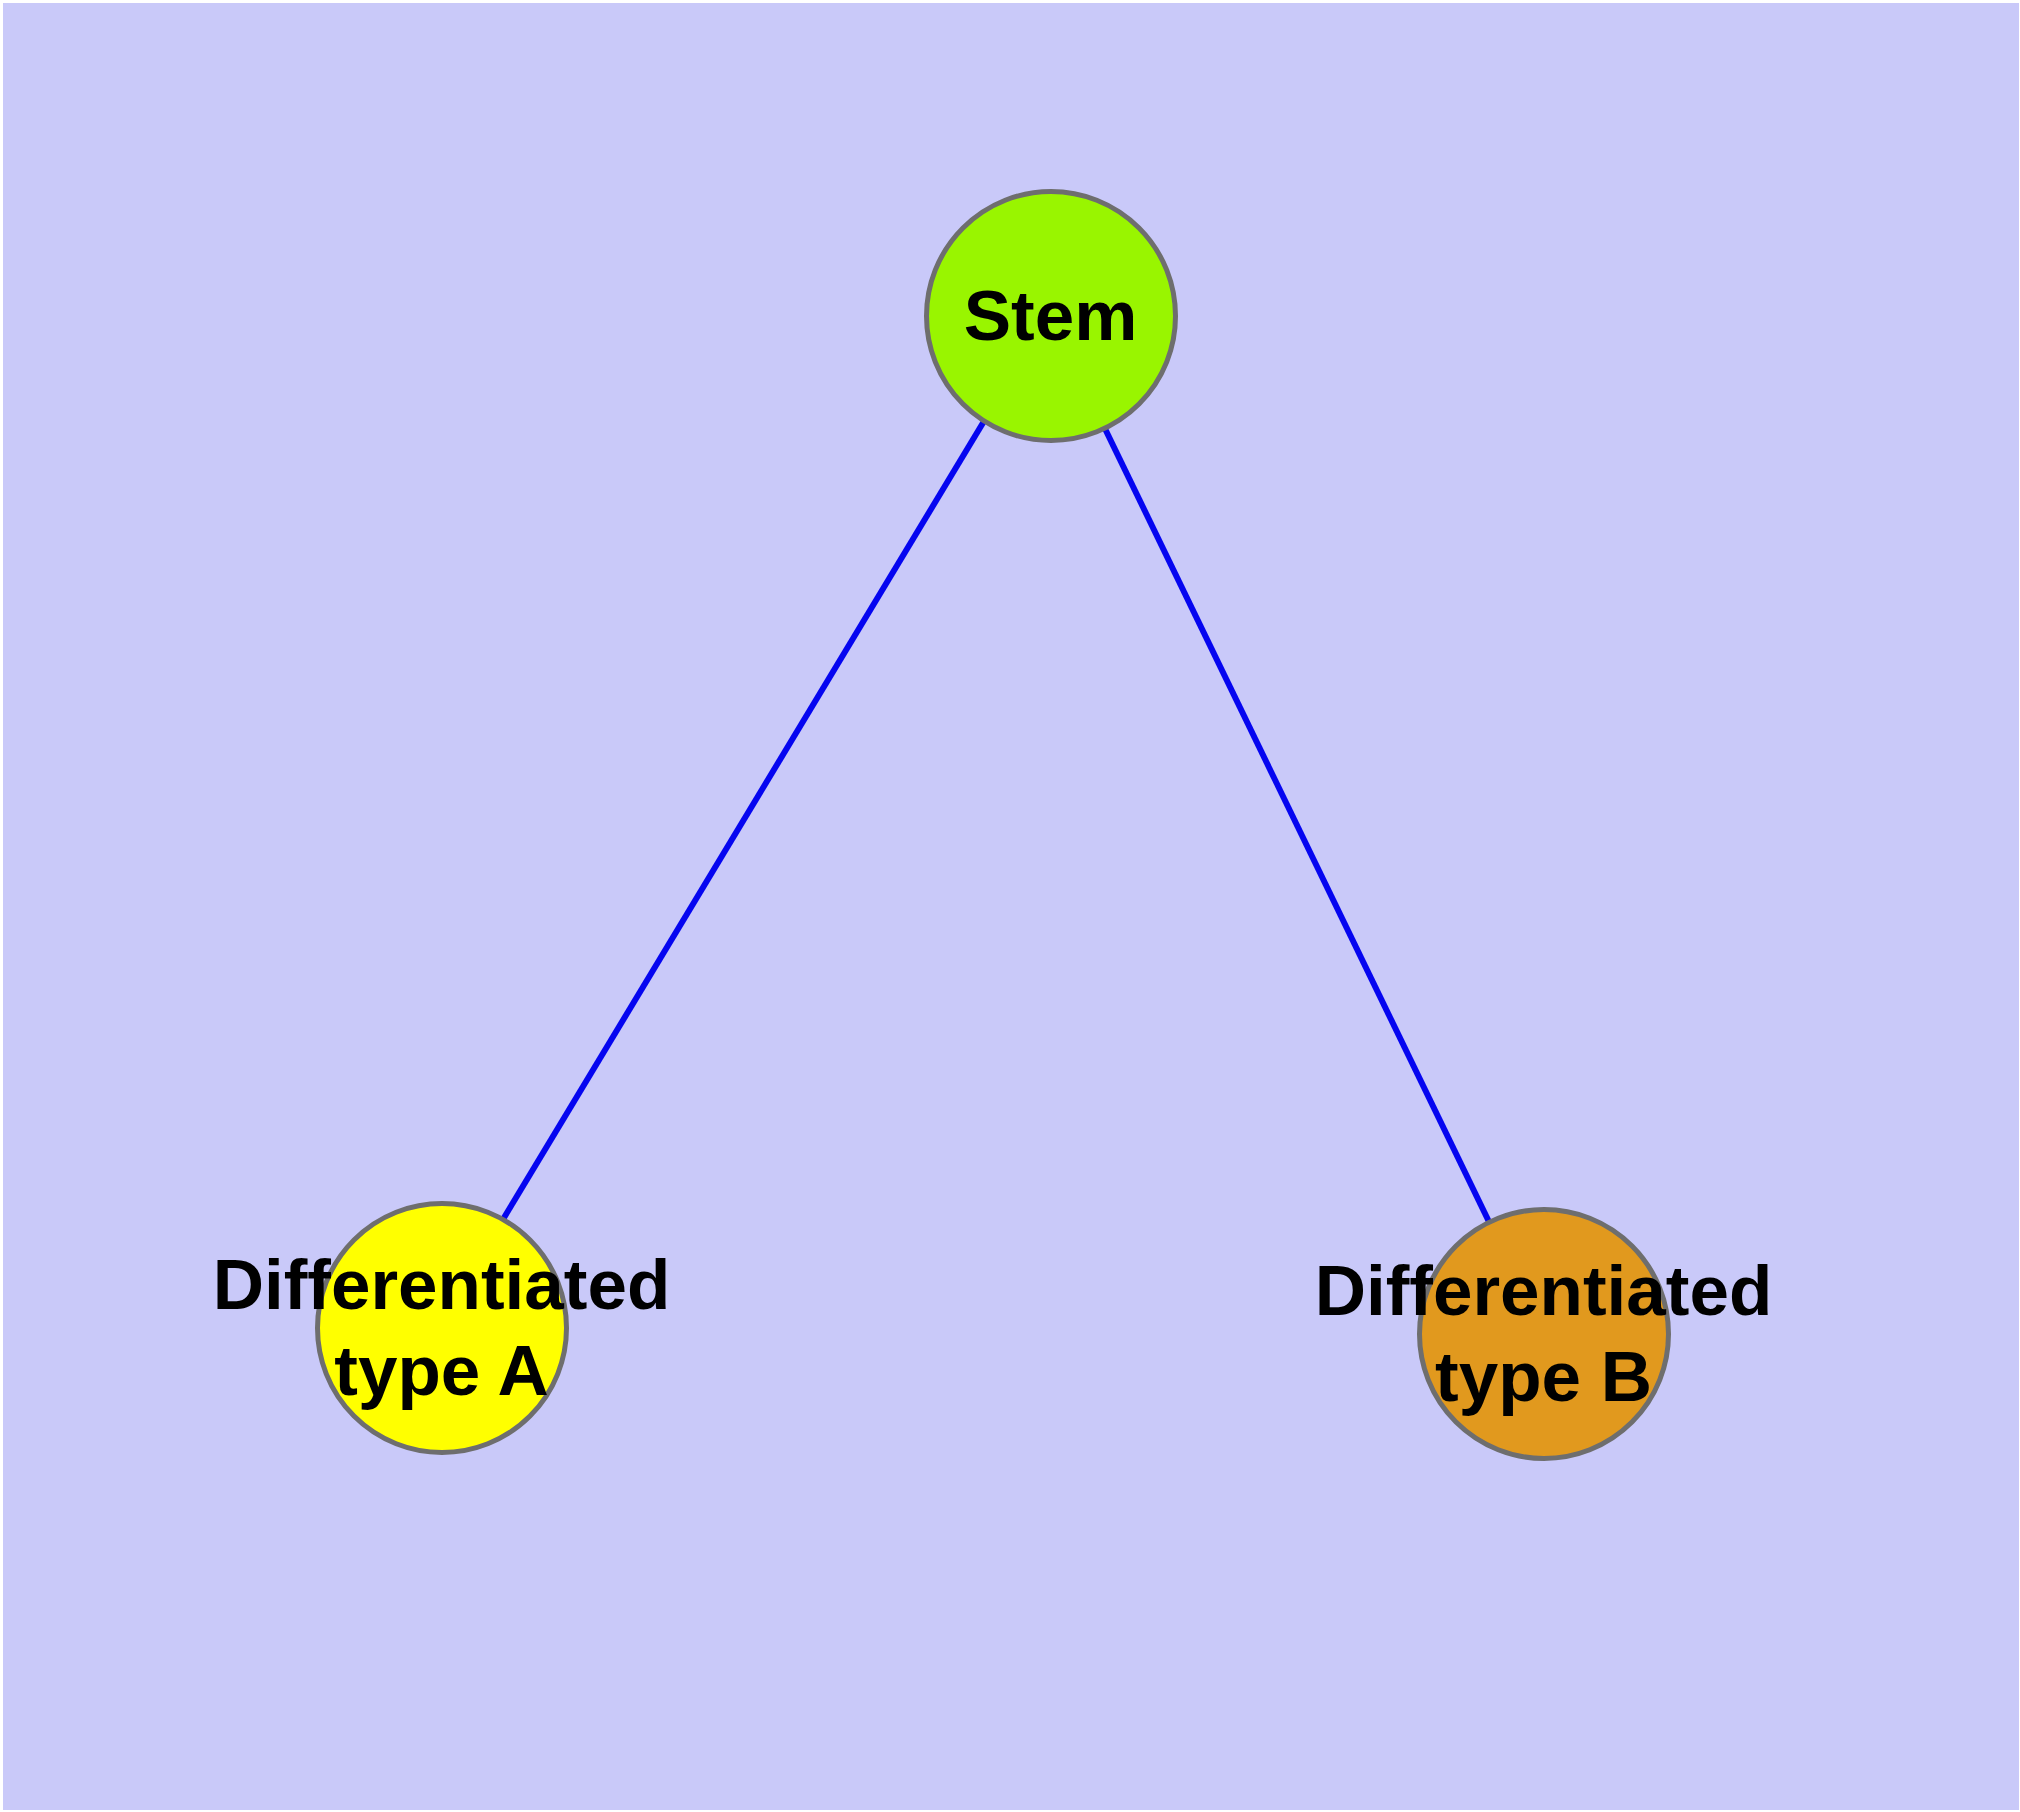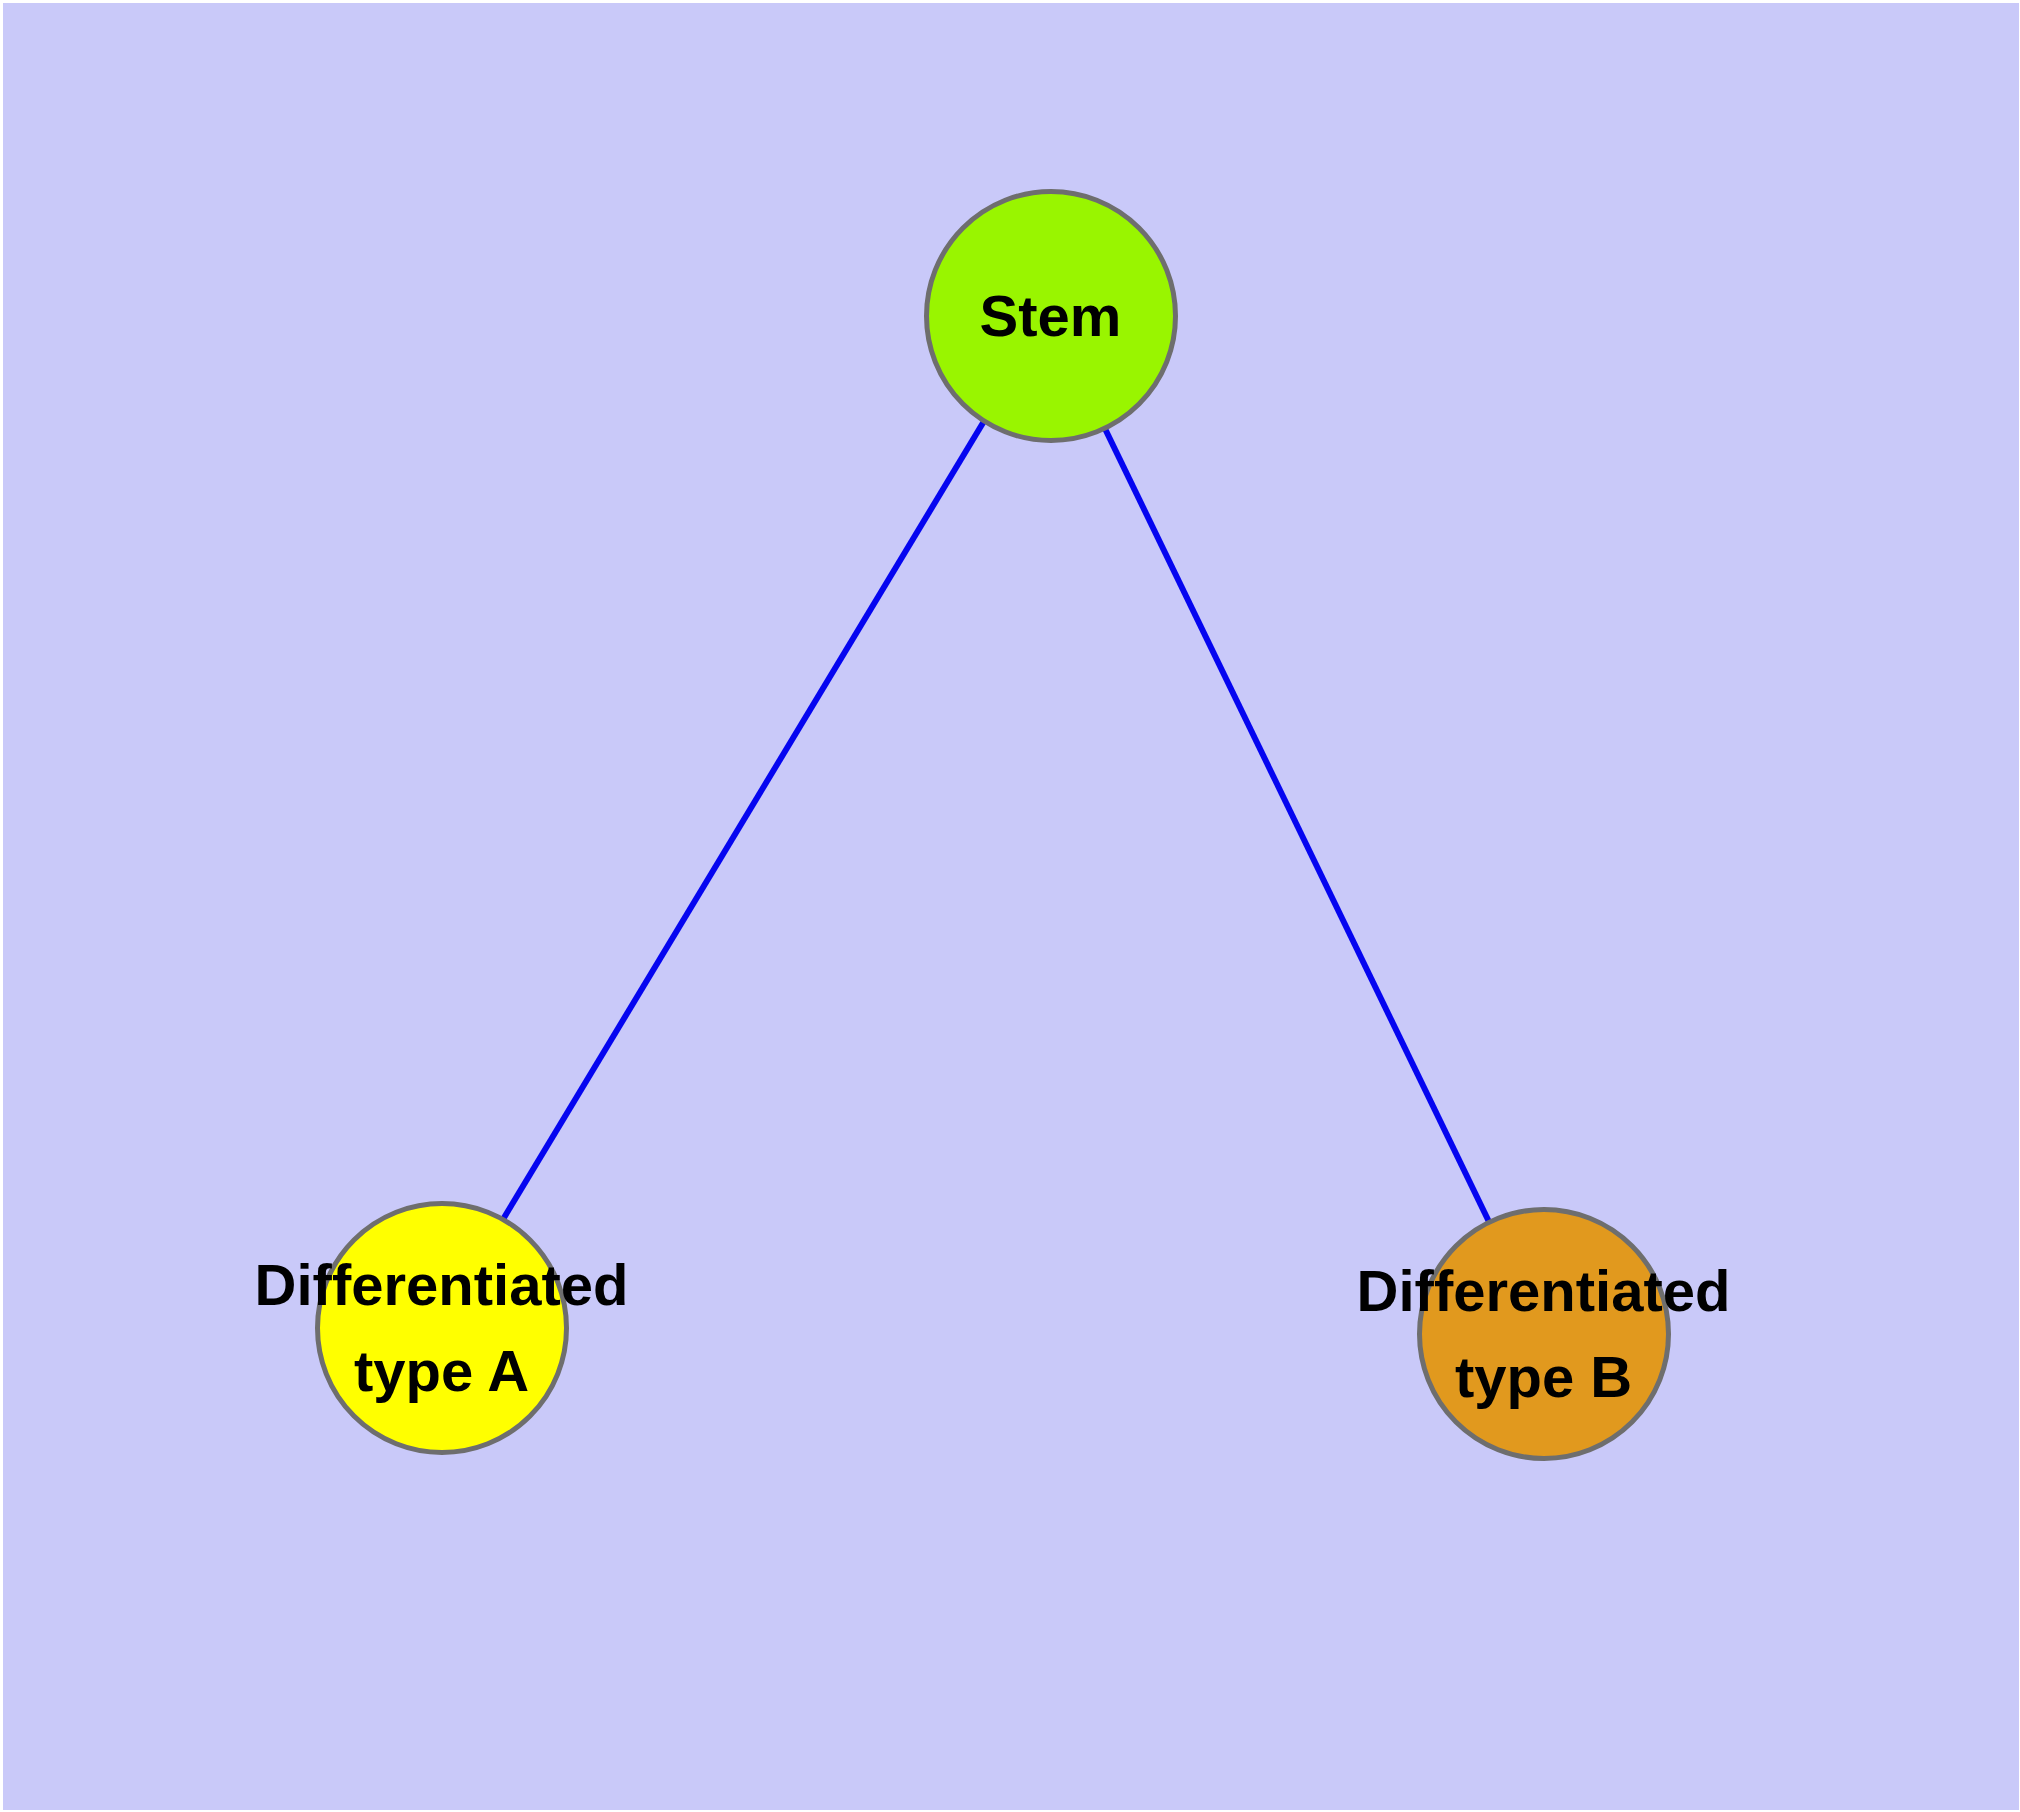--- a/index.html
+++ b/index.html
@@ -41,21 +41,21 @@
     border: 5.1px solid #6E6E6E;
     border-radius: 50%;
     display: flex;
     align-items: center;
     justify-content: center;
   }
   .node-stem   { left: 921px; top: 186px;  }
   .node-type-a { left: 312px;  top: 1198px; }
   .node-type-b { left: 1414px; top: 1204px; }
   .node-label {
-    font-size: 58px;
+    font-size: 71px;
     font-weight: 700;
     line-height: 86px;
     color: #000000;
     text-align: center;
     white-space: pre-line;
     width: max-content;
     flex: none;
   }
 </style>
 </head>

